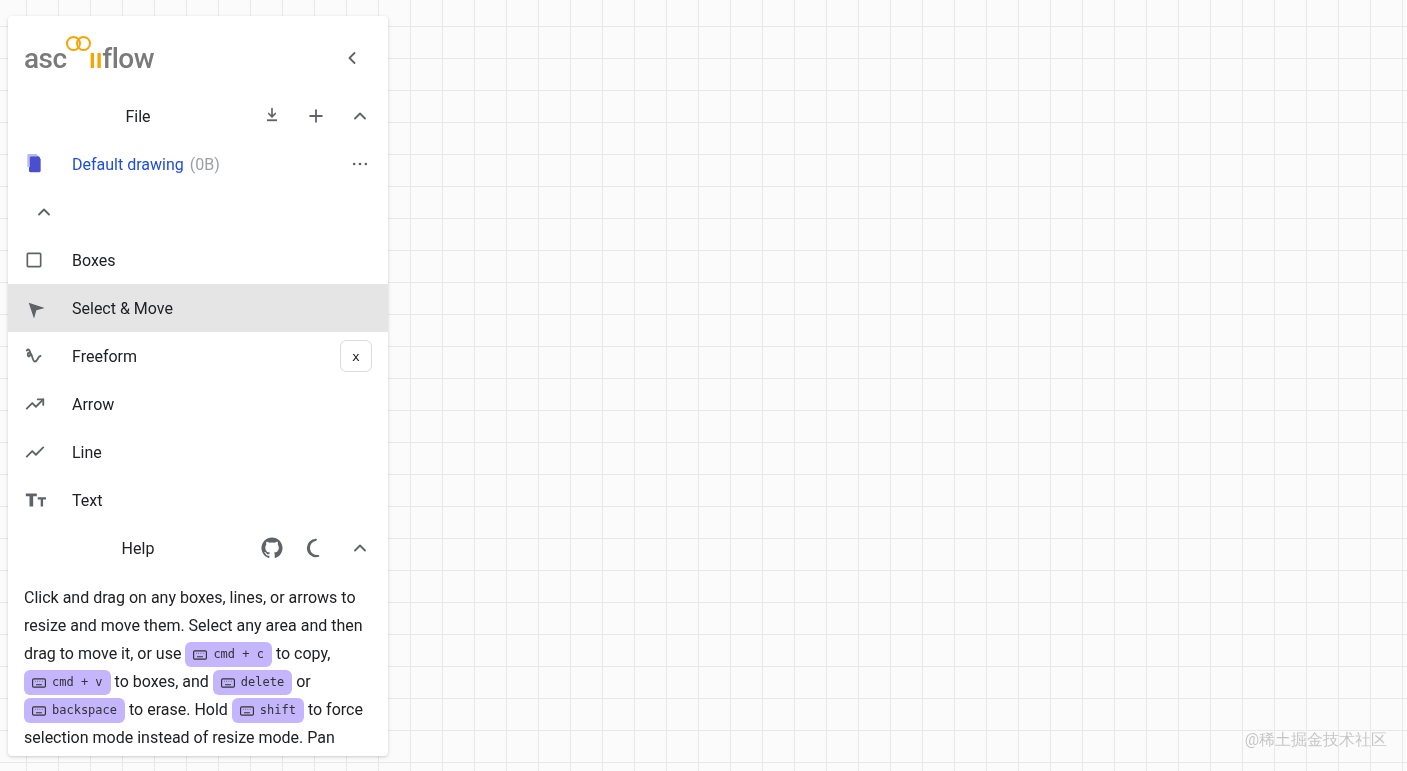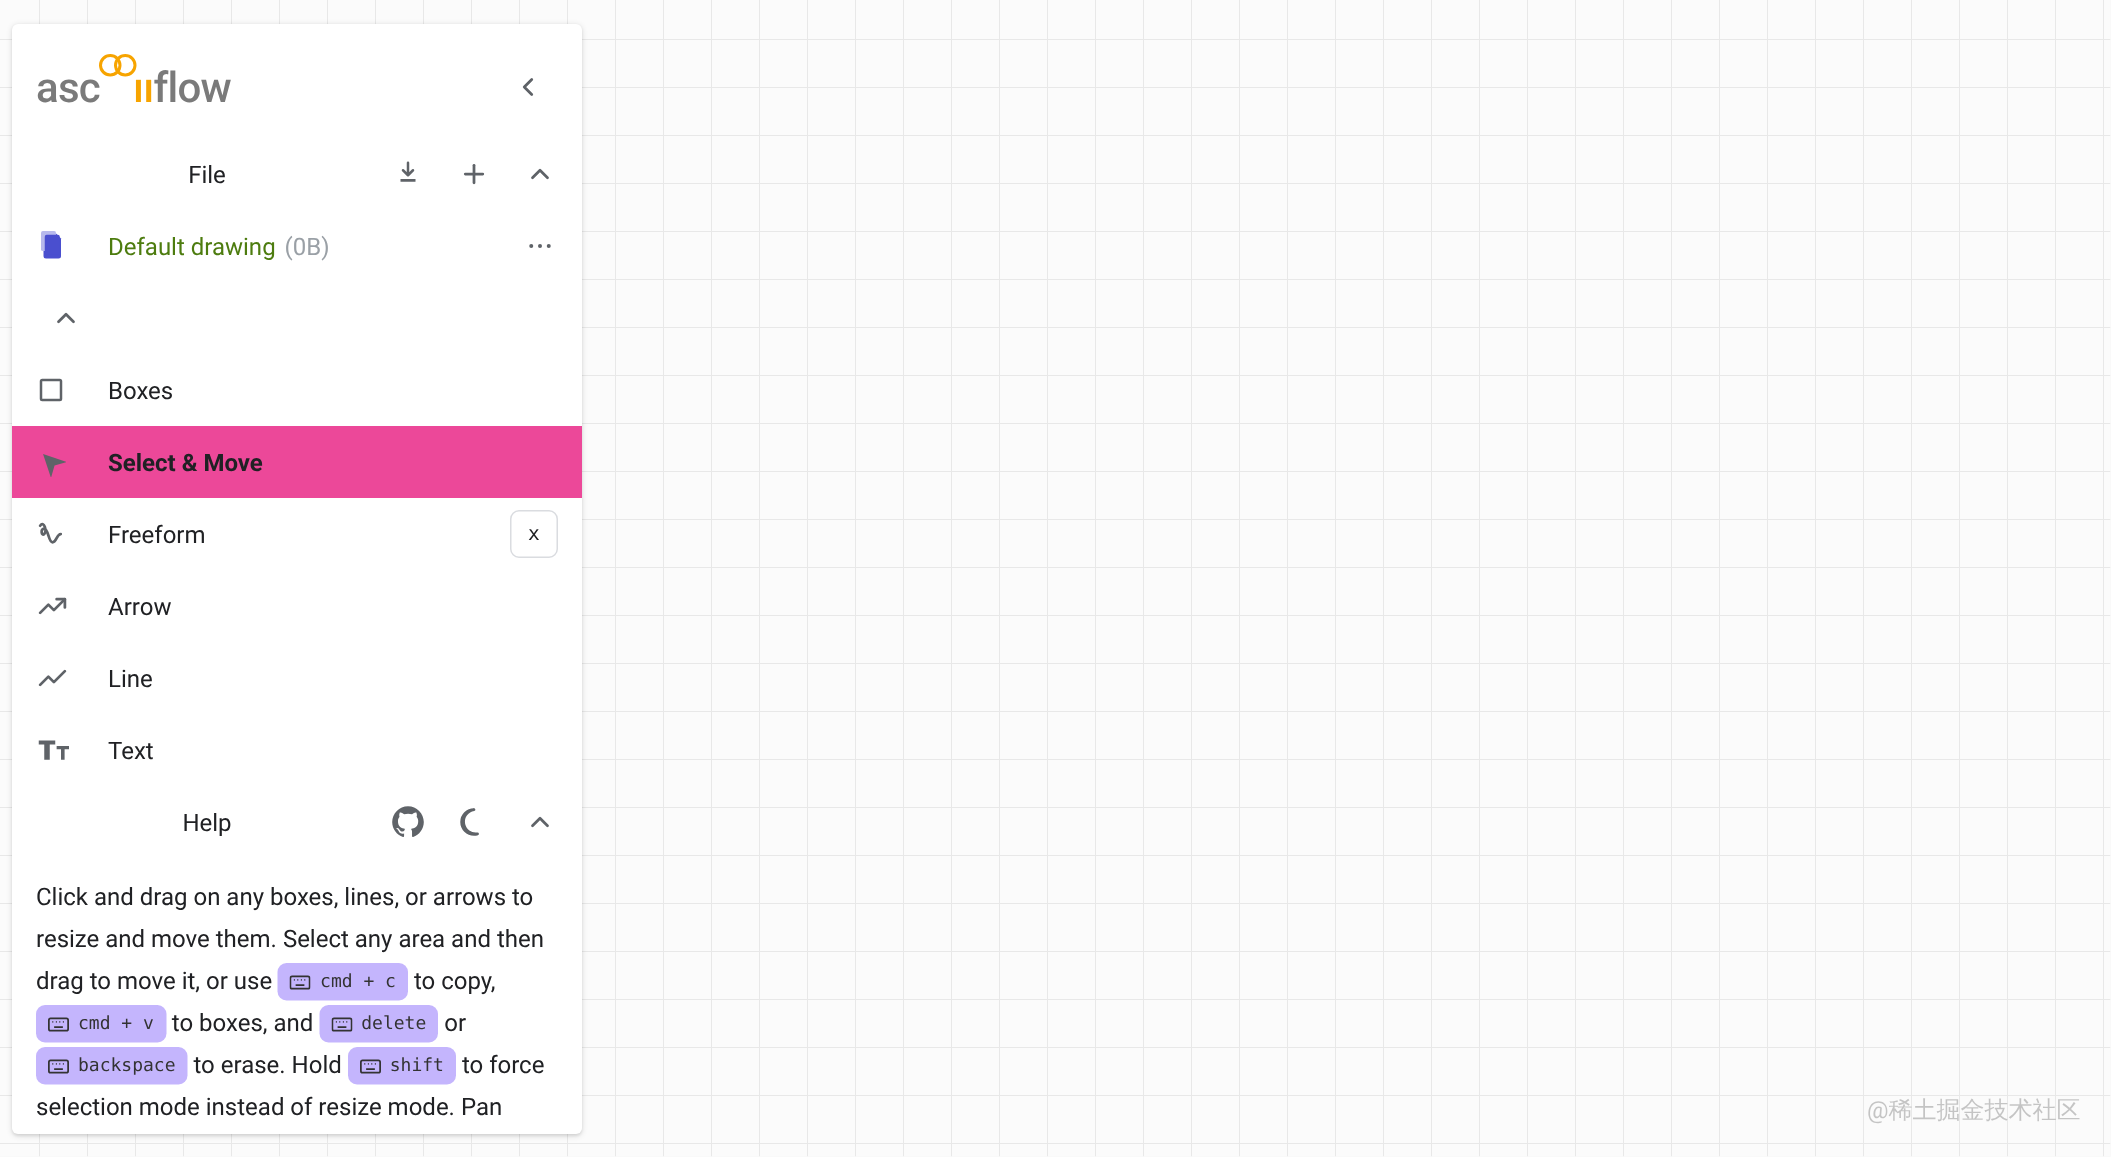--- a/index.html
+++ b/index.html
@@ -98,34 +98,34 @@
       color: #202124;
       cursor: pointer;
     }
     .file-item .icon-slot {
       width: 48px;
       display: flex;
       justify-content: flex-start;
       align-items: center;
       color: #4a4fcf;
     }
-    .file-item .file-name { color: #4d7c0f; }
+    .file-item .file-name { color: #1d4ed8; }
     .file-item .file-size { color: #9aa0a6; margin-left: 6px; }
     .file-item .spacer { flex: 1; }
     .tool-item {
       display: flex;
       align-items: center;
       height: 48px;
       padding: 0 16px;
       font-size: 16px;
       color: #202124;
       cursor: pointer;
       position: relative;
     }
-    .tool-item.selected { background: #ec4899; font-weight: bold; }
+    .tool-item.selected { background: #e5e5e5; }
     .tool-item .icon-slot {
       width: 48px;
       display: flex; justify-content: flex-start; align-items: center;
       color: #5f6368;
     }
     .tool-item .tool-label { flex: 1; }
     .key-badge {
       border: 1px solid #dadce0;
       background: #fff;
       border-radius: 6px;

